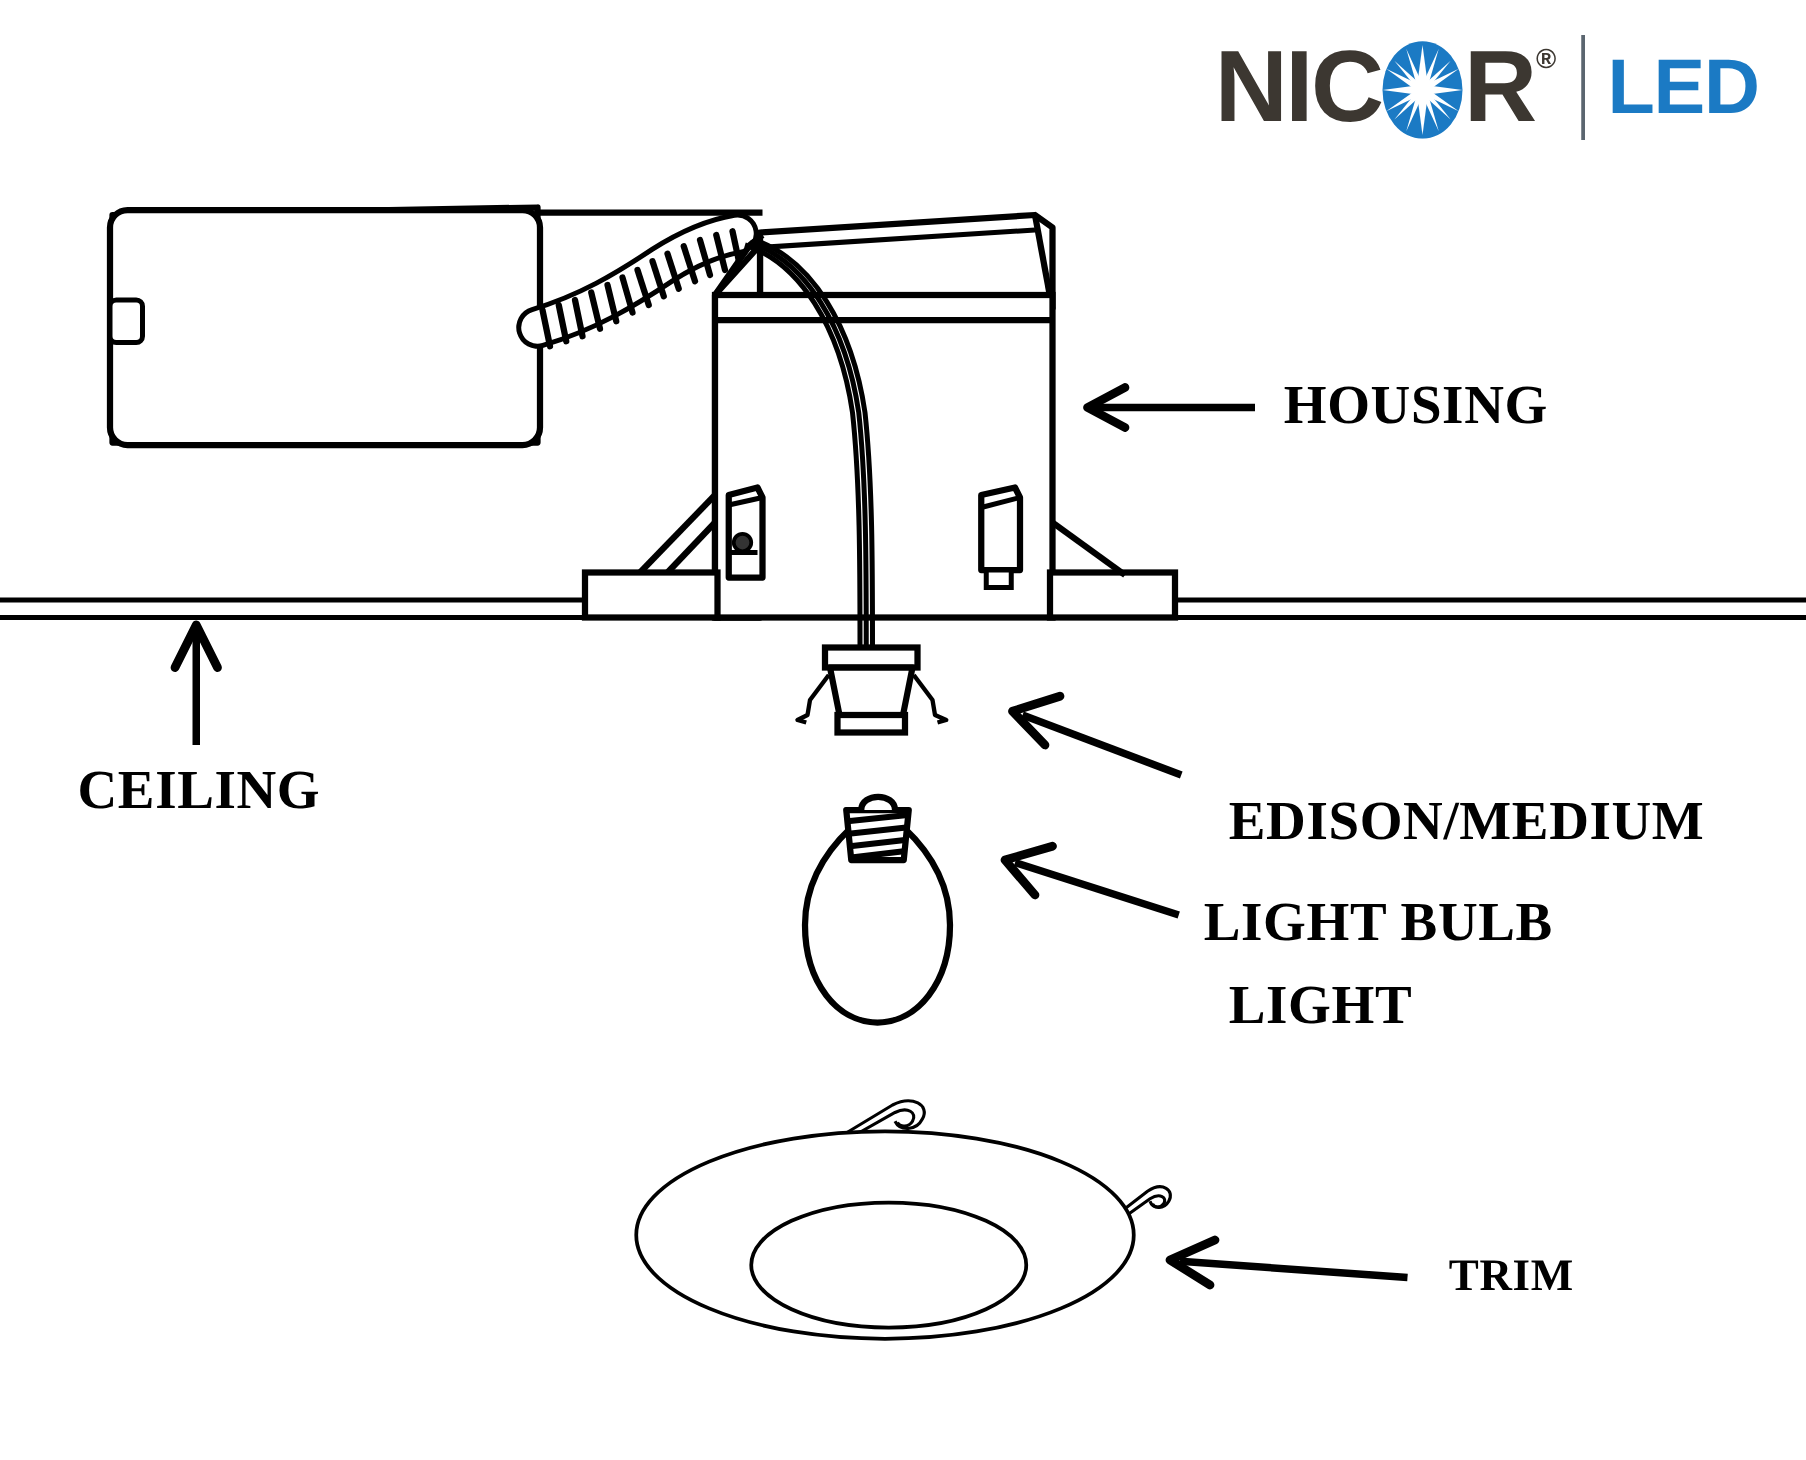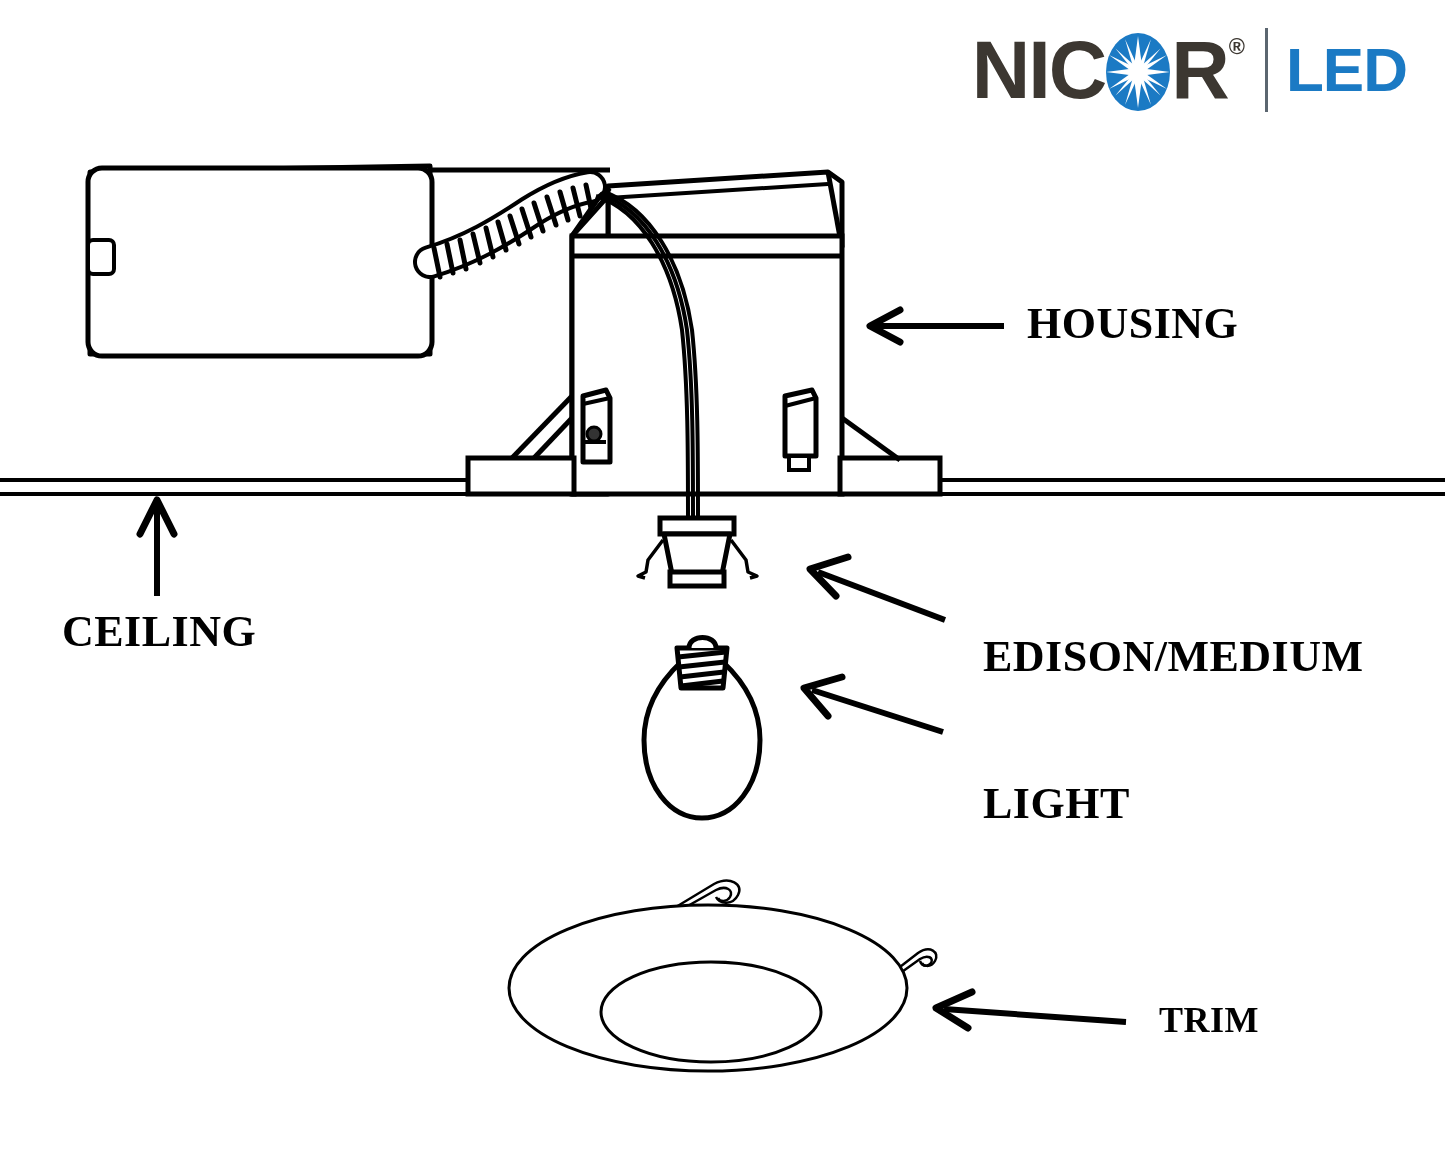--- a/index.html
+++ b/index.html
@@ -311,16 +311,17 @@
 
   <div class="callout-label" id="label-housing">HOUSING</div>
 
   <div class="callout-label" id="label-ceiling">CEILING</div>
 
   <div class="callout-label" id="label-edison">
     <div>EDISON/MEDIUM</div>
     <div>LIGHT</div>
   </div>
 
+  <div class="callout-label" id="label-bulb">LIGHT BULB</div>
 
   <div class="callout-label" id="label-trim">TRIM</div>
 
 </div>
 
 </body></html>

